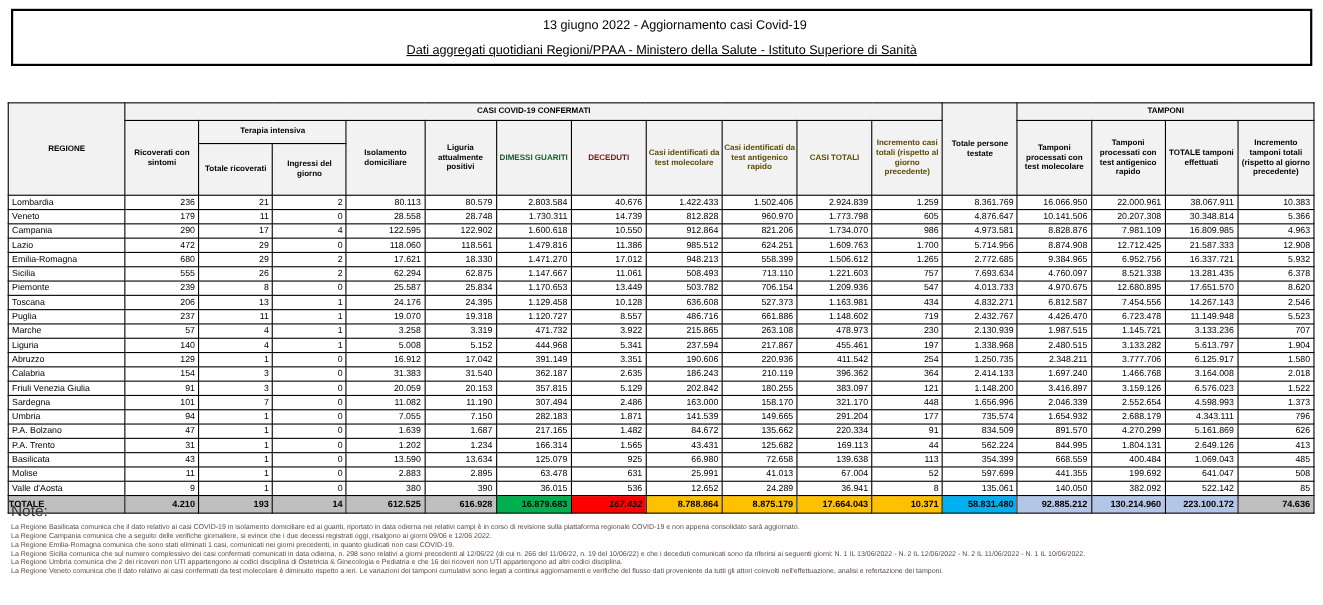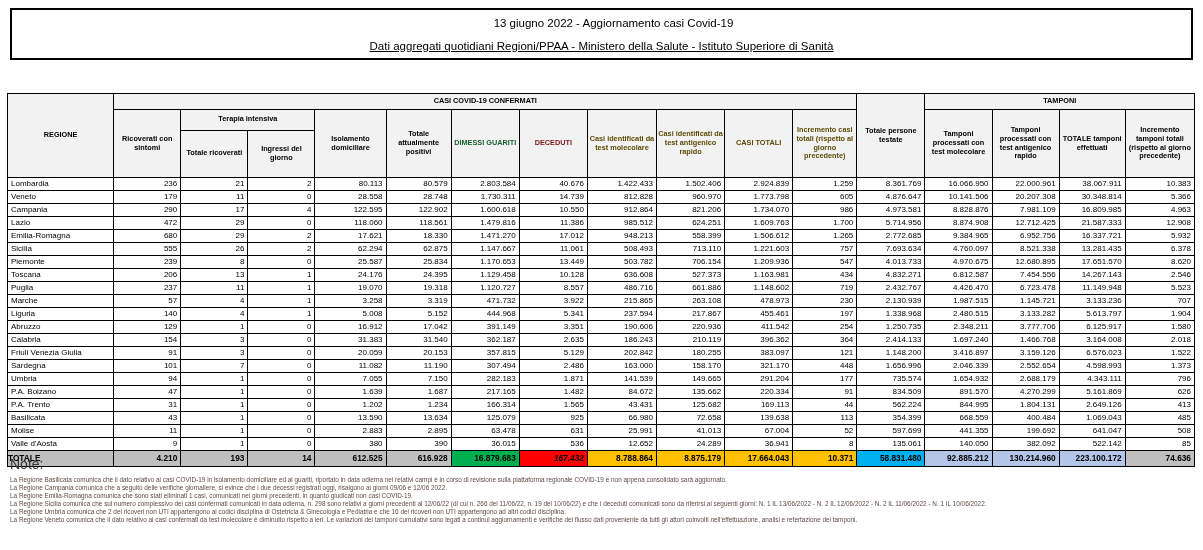--- a/index.html
+++ b/index.html
@@ -93,21 +93,21 @@
     <tr class="hA">
       <th class="regione" rowspan="3">REGIONE</th>
       <th class="band" colspan="11">CASI COVID-19 CONFERMATI</th>
       <th class="c-cyan" rowspan="3">Totale persone testate</th>
       <th class="c-blue" colspan="4">TAMPONI</th>
     </tr>
     <tr class="hB">
       <th class="leaf" rowspan="2">Ricoverati con sintomi</th>
       <th class="band ti-band" colspan="2">Terapia intensiva</th>
       <th class="leaf" rowspan="2">Isolamento domiciliare</th>
-      <th class="leaf" rowspan="2">Totale attualmente positivi</th>
+      <th class="leaf" rowspan="2">Liguria attualmente positivi</th>
       <th class="leaf c-green" rowspan="2">DIMESSI GUARITI</th>
       <th class="leaf c-red" rowspan="2">DECEDUTI</th>
       <th class="leaf c-yellow" rowspan="2">Casi identificati da test molecolare</th>
       <th class="leaf c-yellow" rowspan="2">Casi identificati da test antigenico rapido</th>
       <th class="leaf c-yellow" rowspan="2">CASI TOTALI</th>
       <th class="leaf c-yellow" rowspan="2">Incremento casi totali (rispetto al giorno precedente)</th>
       <th class="leaf c-blue" rowspan="2">Tamponi processati con test molecolare</th>
       <th class="leaf c-blue" rowspan="2">Tamponi processati con test antigenico rapido</th>
       <th class="leaf c-blue" rowspan="2">TOTALE tamponi effettuati</th>
       <th class="leaf c-gray" rowspan="2">Incremento tamponi totali (rispetto al giorno precedente)</th>

